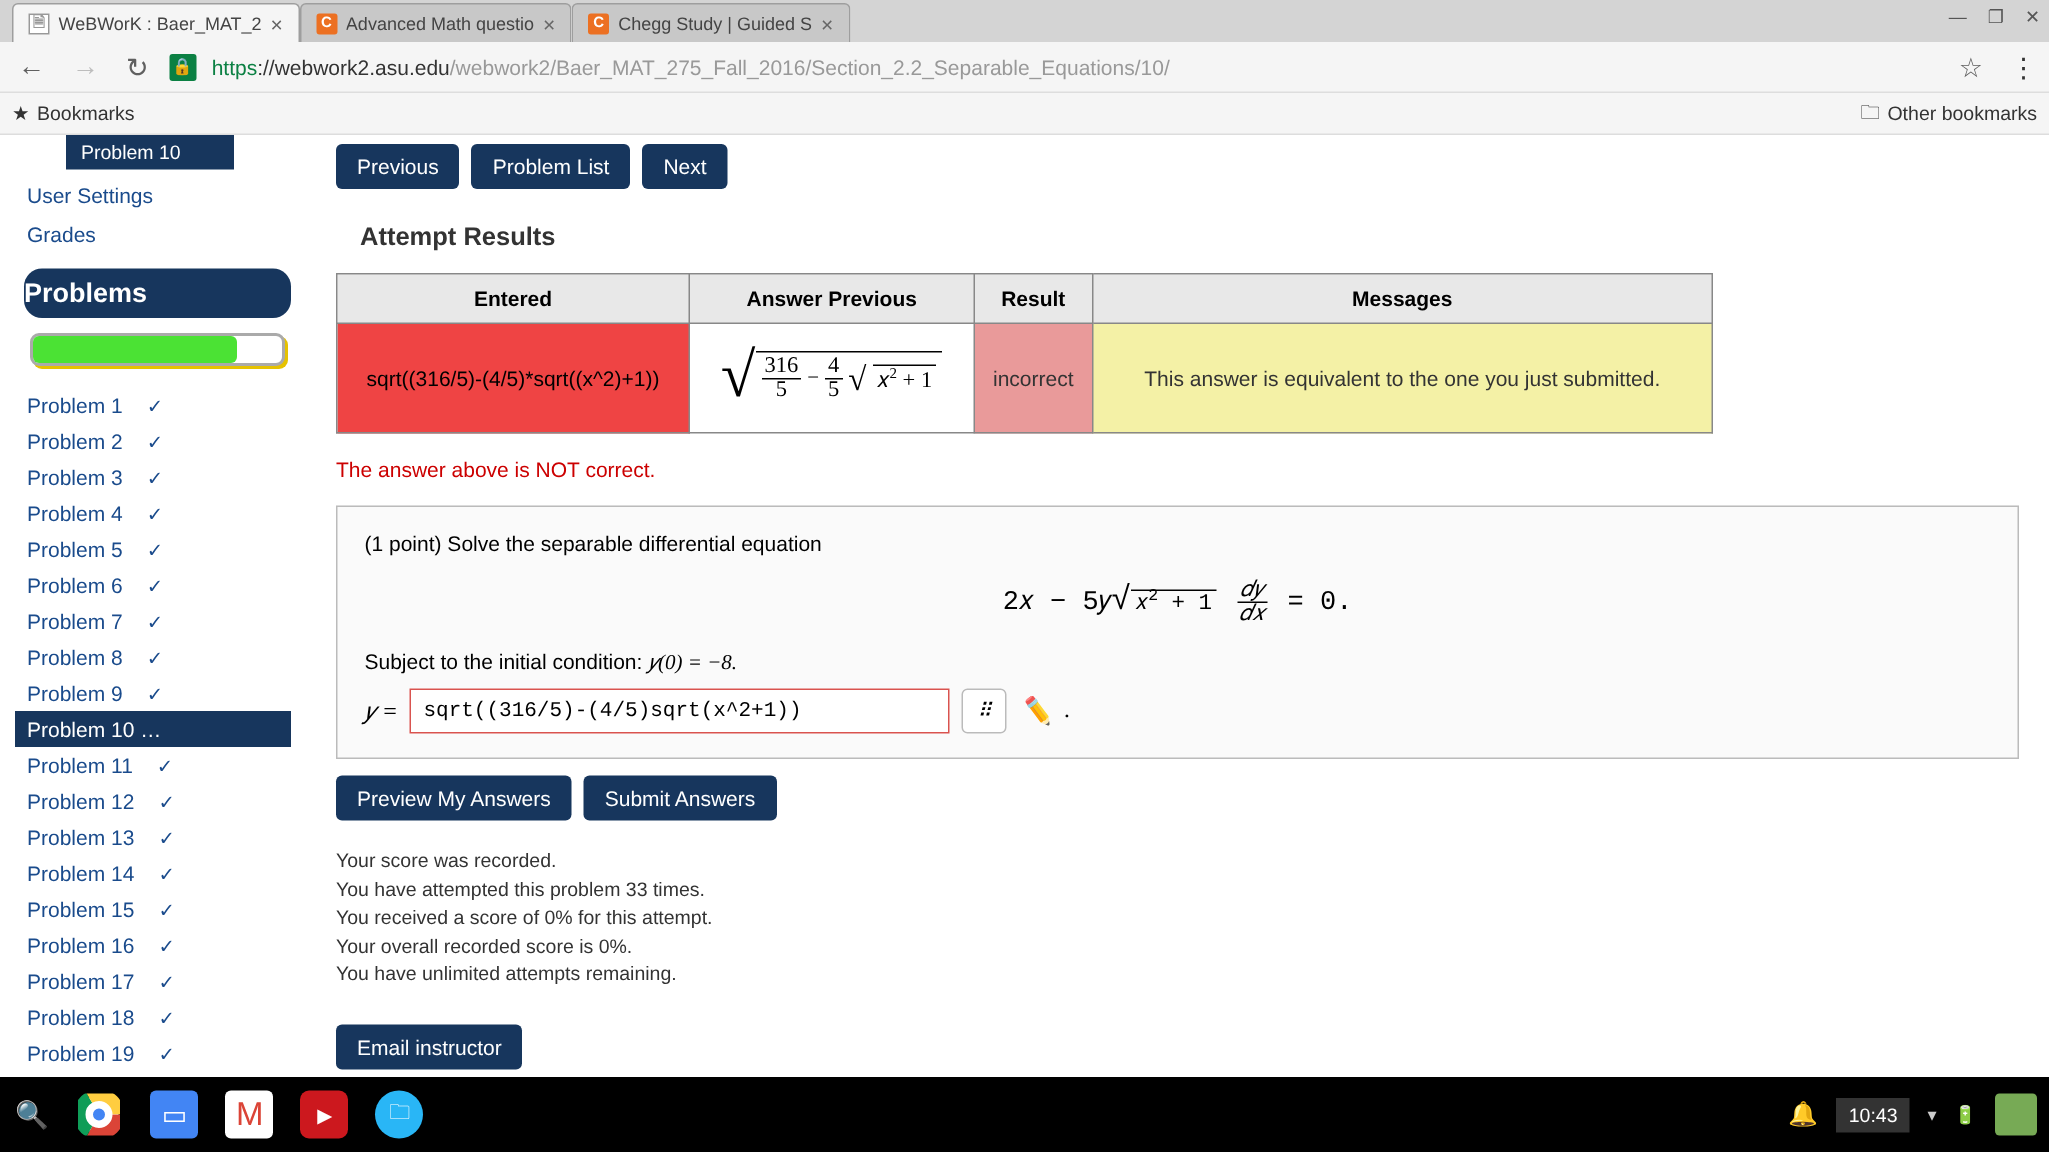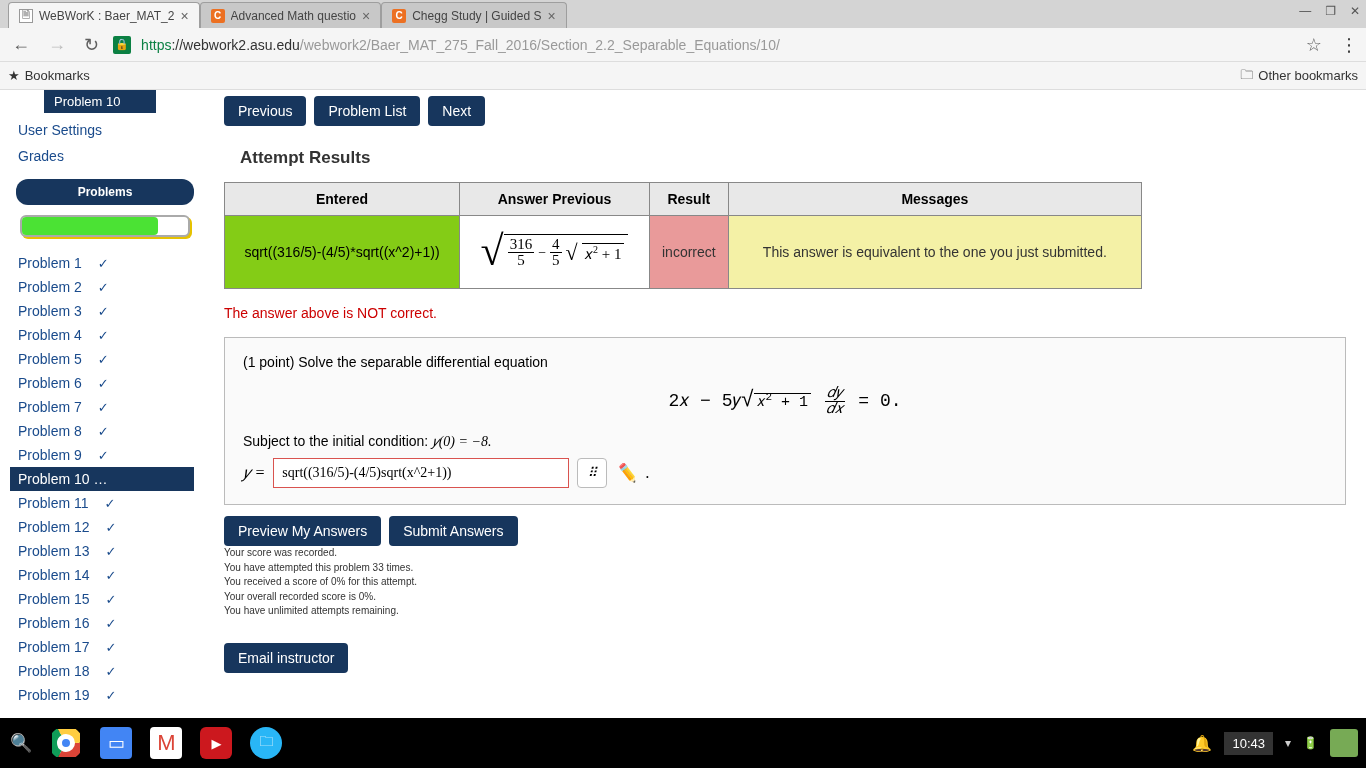--- a/index.html
+++ b/index.html
@@ -22,45 +22,45 @@
 .url .proto{color:#0b8043}
 .url .host{color:#333}
 .star{font-size:18px;color:#606060}
 .menu-ico{font-size:18px;color:#333;padding-left:8px}
 .bm-bar{height:28px;background:#f5f5f5;display:flex;align-items:center;padding:0 8px;justify-content:space-between;border-bottom:1px solid #ddd}
 .bm-item{display:flex;align-items:center;gap:5px;font-size:13px;color:#333}
 .content{display:flex;height:628px;background:#fff}
 .sidebar{width:200px;padding:0 6px 0 16px;overflow:hidden}
 .side-top-pill{background:#17365d;color:#fff;font-size:13px;padding:4px 10px;margin:0 0 4px 28px;width:112px}
 .side-link{color:#1a4b8c;font-size:14px;padding:5px 2px;cursor:pointer}
-.side-header{background:#17365d;color:#fff;text-align:center;font-weight:bold;padding:6px 0;border-radius:12px;margin:10px 0 10px 0;font-size:12px}
+.side-header{background:#17365d;color:#fff;text-align:left;font-weight:bold;padding:6px 0;border-radius:12px;margin:10px 0 10px 0;font-size:18px}
 .progress-wrap{background:#fff;border:2px solid #aaa;border-radius:6px;height:22px;margin:6px 4px 14px 4px;position:relative;box-shadow:2px 2px 0 #e6c200}
 .progress-fill{background:#4be234;height:100%;border-radius:4px;width:82%}
 .prob-link{color:#1a4b8c;font-size:14px;padding:4px 2px;cursor:pointer;display:flex;align-items:center;gap:16px}
 .prob-link.active{background:#17365d;color:#fff;margin-left:-6px;padding-left:8px}
 .check{color:#1a4b8c;font-size:13px}
 .main{flex:1;padding:0 20px 20px 24px;overflow-y:auto}
 .btn{background:#17365d;color:#fff;border:none;padding:7px 14px;font-size:14px;border-radius:4px;cursor:pointer}
 .btn-row{display:flex;gap:8px;margin-top:6px}
 h3.sec{font-size:17px;font-weight:bold;margin:22px 0 14px 16px;color:#333}
 table.results{border-collapse:collapse;width:918px}
 table.results th{background:#e8e8e8;border:1px solid #888;padding:8px 12px;font-size:14px;font-weight:bold}
 table.results td{border:1px solid #888;padding:18px 12px;font-size:14px;text-align:center}
-td.entered{background:#84cc16}
+td.entered{background:#ef4444}
 td.preview{background:#fff;font-family:'Times New Roman',serif;font-size:18px}
 td.result{background:#e99a9a;color:#333}
 td.msg{background:#f4f1a6;color:#333}
 .err-msg{color:#c00;font-size:14px;margin:16px 0}
 .question-box{border:1px solid #bbb;background:#fafafa;padding:16px 18px;margin-top:6px}
 .eqn{text-align:center;font-family:Liberation Mono, monospace;font-size:18px;margin:16px 0}
-.answer-input{border:1px solid #d9534f;padding:6px 8px;font-size:14px;width:296px;font-family:Liberation Serif, serif;background:#fff}
+.answer-input{border:1px solid #d9534f;padding:6px 8px;font-size:14px;width:360px;font-family:Liberation Mono, monospace;background:#fff}
 .y-row{display:flex;align-items:center;gap:8px;margin-top:8px;font-family:'Times New Roman',serif;font-style:italic;font-size:16px}
 .eq-btn{width:30px;height:30px;border:1px solid #bbb;border-radius:4px;background:#fff;display:inline-flex;align-items:center;justify-content:center;font-size:13px}
 .pencil{font-size:18px}
-.score-lines{font-size:10px;color:#333;line-height:1.45}
+.score-lines{margin-top:18px;font-size:13px;color:#333;line-height:1.45}
 .taskbar{position:absolute;bottom:0;left:0;right:0;height:50px;background:#000;display:flex;align-items:center;padding:0 10px;gap:18px}
 .tb-ico{width:32px;height:32px;border-radius:4px;display:inline-flex;align-items:center;justify-content:center}
 .tray{position:absolute;right:8px;display:flex;align-items:center;gap:12px;color:#ccc;font-size:12px}
 .tray-box{background:#333;padding:4px 8px;font-size:13px;color:#fff}
 .sqrt-vis{display:inline-flex;align-items:center;font-family:'Times New Roman',serif}
 .radical{font-size:42px;line-height:0.6}
 .under-rad{border-top:1.5px solid #000;padding:2px 4px;display:inline-flex;align-items:center;gap:4px}
 .frac{display:inline-flex;flex-direction:column;align-items:center;font-size:15px;line-height:1}
 .frac .num{border-bottom:1.2px solid #000;padding:0 2px}
 .small-rad{font-size:22px;line-height:0.7}

